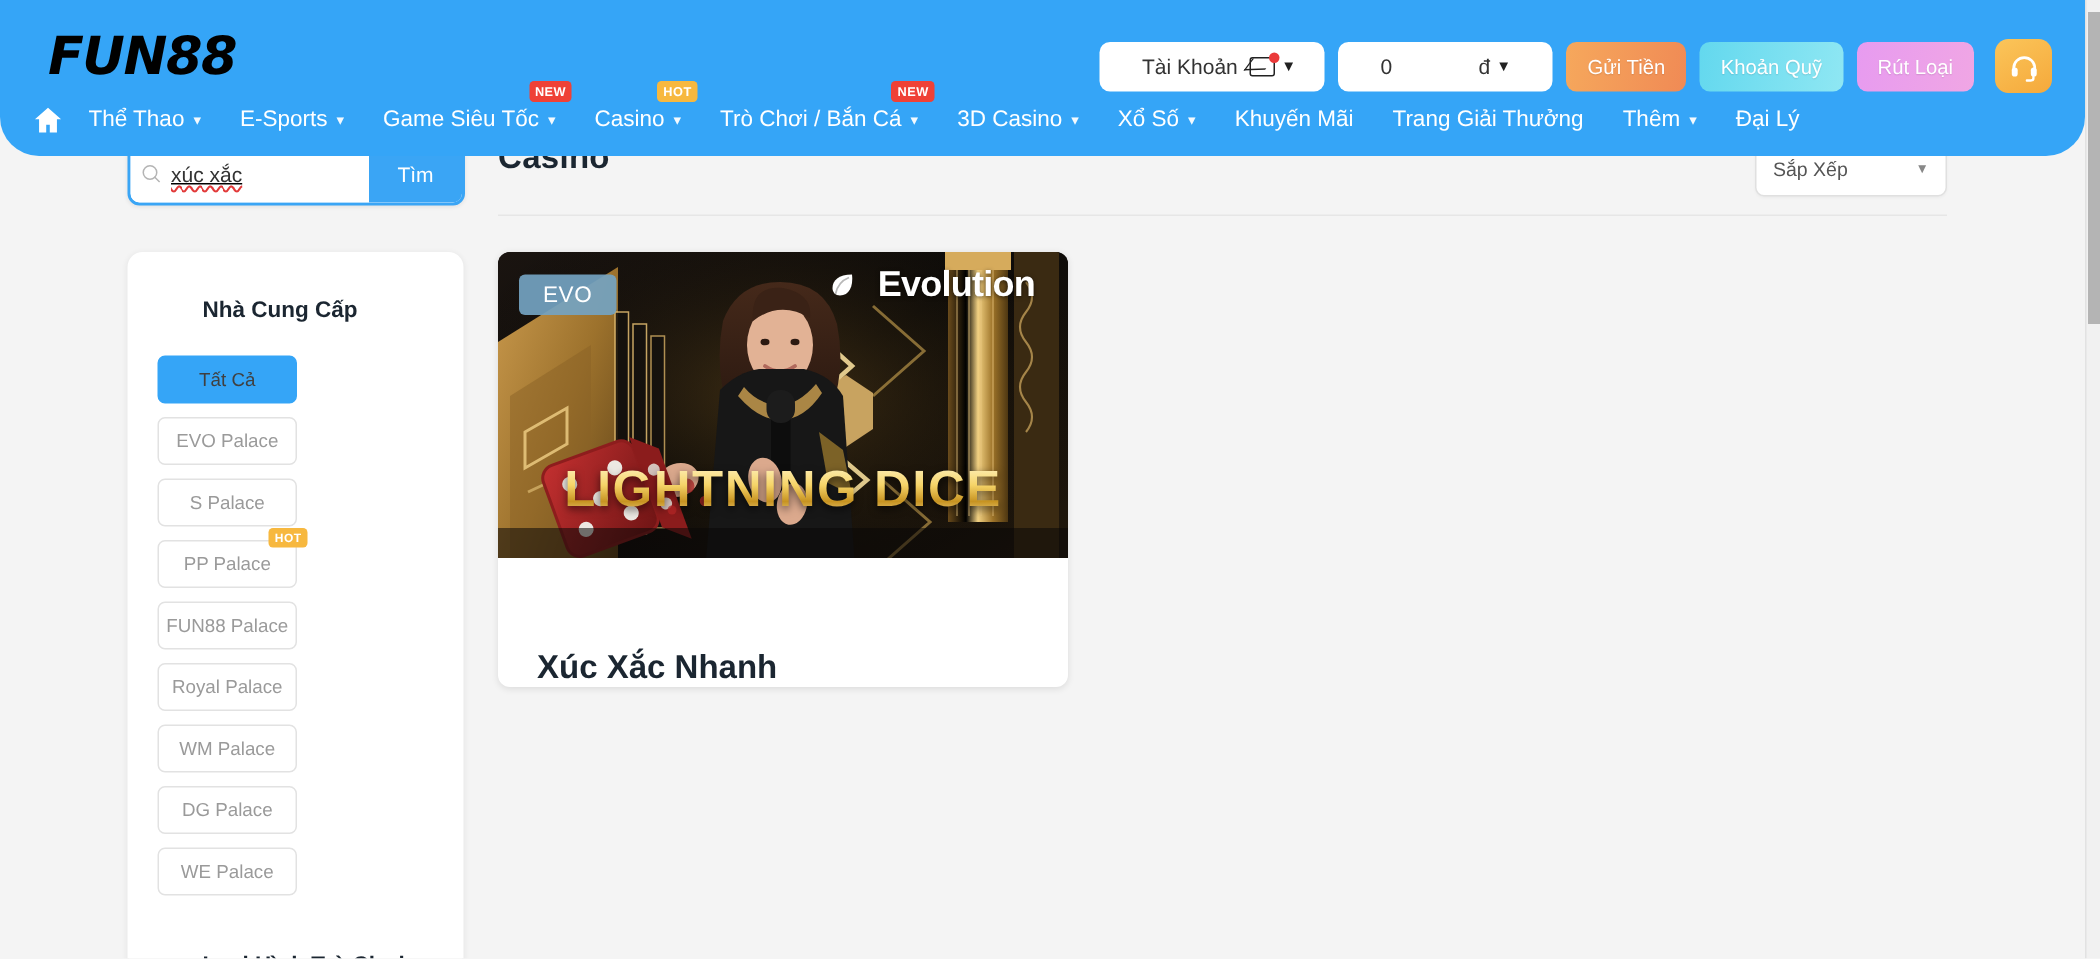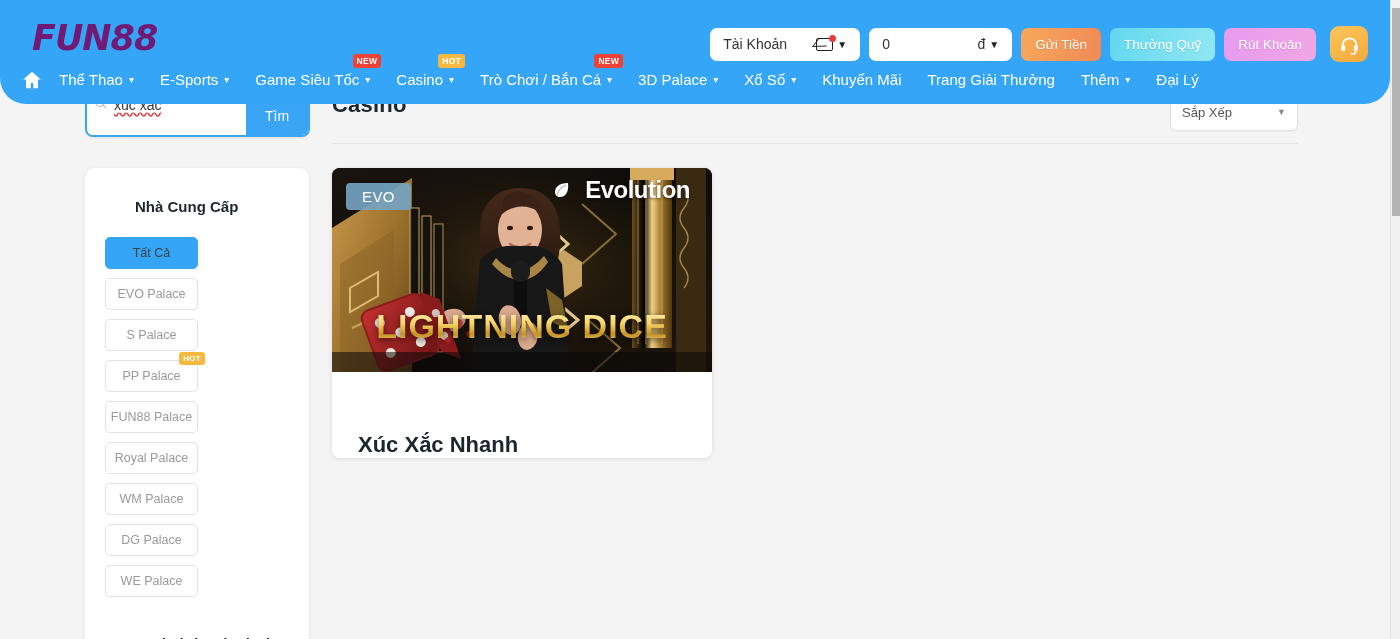--- a/index.html
+++ b/index.html
@@ -42,23 +42,25 @@
     display: flex;
     background: #ffffff;
     border: 2px solid #3aa5f5;
     border-radius: 8px;
     overflow: hidden;
     box-shadow: 0 1px 3px rgba(0,0,0,0.08);
   }
   .search-field {
     flex: 1;
     display: flex;
+    align-items: center;
     gap: 6px;
     padding: 0 8px;
     background: #fff;
+    text-decoration: underline;
   }
   .search-mag {
     width: 13px; height: 13px;
     flex: none;
     position: relative;
     opacity: .55;
   }
   .search-mag::before {
     content: "";
     position: absolute;
@@ -274,42 +276,42 @@
     background: #35a5f7;
     border-bottom-left-radius: 26px;
     border-bottom-right-radius: 26px;
     z-index: 50;
   }
   .logo {
     position: absolute;
     top: 18px; left: 32px;
     font-size: 35px;
     font-weight: bold;
-    color: #701a75;
+    color: #000000;
     font-style: italic;
     letter-spacing: -1px;
     font-family: "DejaVu Sans", sans-serif;
   }
 
   
   .top-right {
     position: absolute;
     top: 26px;
     right: 22px;
     display: flex;
     align-items: center;
     gap: 9px;
   }
   .pill {
     height: 33px;
     background: #fff;
     border-radius: 7px;
     display: flex;
     align-items: center;
-    padding: 0 13px;
+    padding: 0 28px;
     gap: 8px;
     font-size: 14px;
     color: #333;
     cursor: pointer;
   }
   .pill.account { width: 150px; justify-content: space-between; }
   .pill.balance { width: 143px; justify-content: space-between; }
   .pill .lbl { white-space: nowrap; }
   .pill .caret { font-size: 10px; color: #222; }
   .mail-icon {
@@ -648,22 +650,22 @@
 
     <div class="pill balance">
       <span class="lbl">0</span>
       <span class="right-flex">
         <span class="lbl">đ</span>
         <span class="caret">▼</span>
       </span>
     </div>
 
     <div class="act-btn act-deposit">Gửi Tiền</div>
-    <div class="act-btn act-transfer">Thưởng Quỹ</div>
-    <div class="act-btn act-withdraw">Rút Khoản</div>
+    <div class="act-btn act-transfer">Khoản Quỹ</div>
+    <div class="act-btn act-withdraw">Rút Loại</div>
 
     <div class="act-support">
       <svg width="21" height="21" viewBox="0 0 24 24">
         <path d="M4 13 a8 8 0 0 1 16 0" fill="none" stroke="#ffffff" stroke-width="2.1" stroke-linecap="round"></path>
         <rect x="2.5" y="12.5" width="4.5" height="7" rx="2.2" fill="#ffffff"></rect>
         <rect x="17" y="12.5" width="4.5" height="7" rx="2.2" fill="#ffffff"></rect>
         <path d="M19 19.5 v1 a2 2 0 0 1 -2 2 h-3" fill="none" stroke="#ffffff" stroke-width="1.8" stroke-linecap="round"></path>
       </svg>
     </div>
   </div>
@@ -696,21 +698,21 @@
       <span class="dd">▾</span>
     </div>
 
     <div class="nav-item">
       <span class="nav-tag new">NEW</span>
       <span>Trò Chơi / Bắn Cá</span>
       <span class="dd">▾</span>
     </div>
 
     <div class="nav-item">
-      <span>3D Palace</span>
+      <span>3D Casino</span>
       <span class="dd">▾</span>
     </div>
 
     <div class="nav-item">
       <span>Xổ Số</span>
       <span class="dd">▾</span>
     </div>
 
     <div class="nav-item">
       <span>Khuyến Mãi</span>

